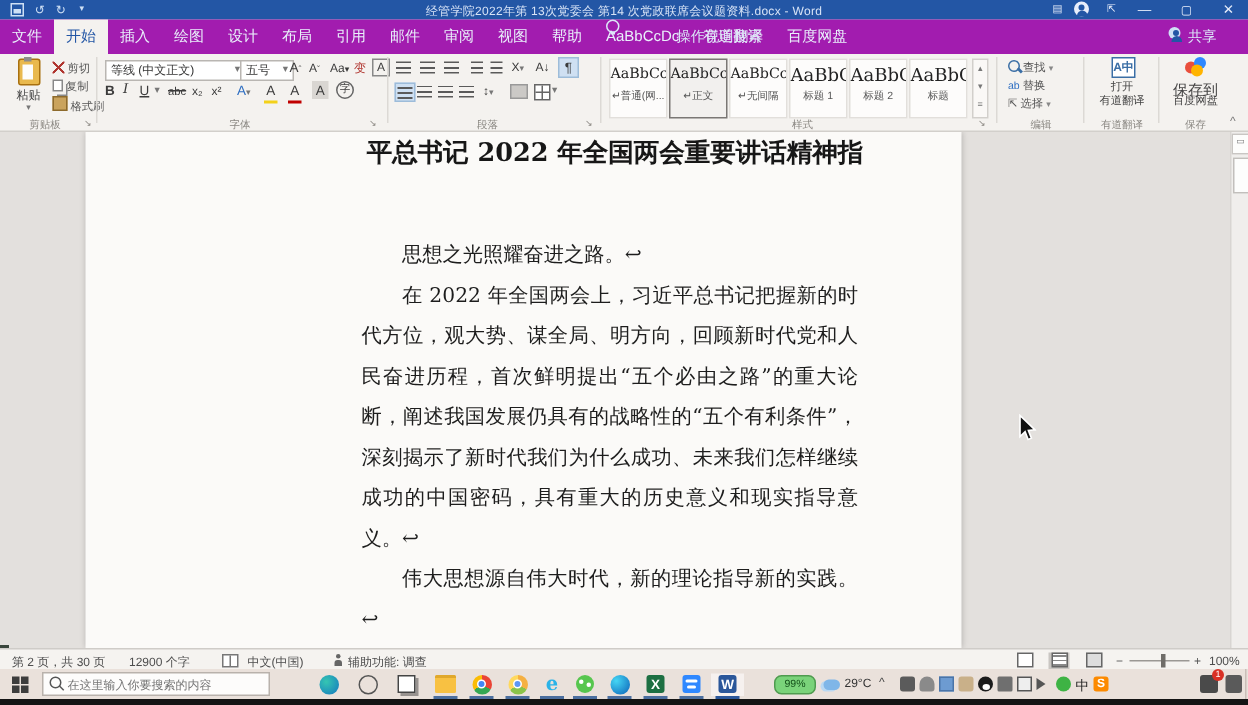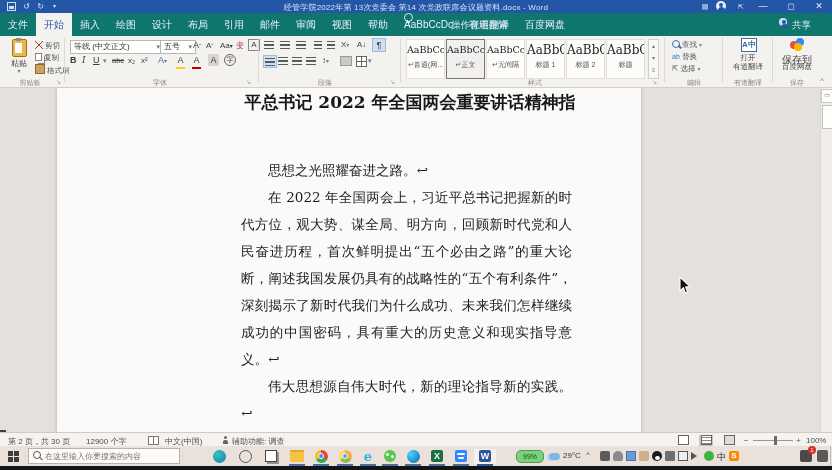--- a/index.html
+++ b/index.html
@@ -10,21 +10,21 @@
   .titlebar{left:0;top:0;width:832px;height:13px;background:#2356a5;color:#d7e3f6;}
   .qat-ic{width:9px;height:9px;top:2px;color:#cfe0f5;font-size:8px;line-height:9px;text-align:center;}
   .floppy{border:1px solid #cfe0f5;width:7px;height:7px;}
   .floppy:before{content:"";position:absolute;left:1px;top:3px;width:5px;height:3px;background:#cfe0f5;}
   .win-title{top:2px;width:100%;text-align:center;font-size:8px;letter-spacing:.2px;}
   .wc{top:0;height:13px;width:22px;text-align:center;font-size:9px;line-height:13px;color:#e8eefb;}
   .avatar{width:10px;height:10px;border-radius:50%;background:#e8eefb;top:1px;}
   .avatar:before{content:"";position:absolute;left:3px;top:2px;width:4px;height:4px;border-radius:50%;background:#2356a5;}
   .avatar:after{content:"";position:absolute;left:1.5px;top:6px;width:7px;height:4px;border-radius:4px 4px 0 0;background:#2356a5;}
   
-  .tabrow{left:0;top:13px;width:832px;height:23px;background:#0f766e;display:flex;align-items:stretch;}
+  .tabrow{left:0;top:13px;width:832px;height:23px;background:#a21caf;display:flex;align-items:stretch;}
   .tab{color:#e9f0fb;font-size:10px;line-height:23px;padding:0 8px;white-space:nowrap;}
   .tab.sel{background:#f4f2ef;color:#2356a5;}
   .tell{color:#dce7f8;font-size:9.5px;line-height:23px;}
   .bulb{width:7px;height:7px;border:1px solid #dce7f8;border-radius:50%;top:7px;}
   .bulb:after{content:"";position:absolute;left:2px;top:7px;width:3px;height:2px;background:#dce7f8;}
   
   .ribbon{left:0;top:36px;width:832px;height:51px;background:#f4f2ef;border-bottom:1px solid #d2cfcb;}
   .gsep{top:2px;height:44px;width:1px;background:#dcd9d5;}
   .glabel{font-size:7px;color:#8a8782;top:42px;text-align:center;}
   .dlaunch{font-size:6px;color:#8a8782;top:42px;}

